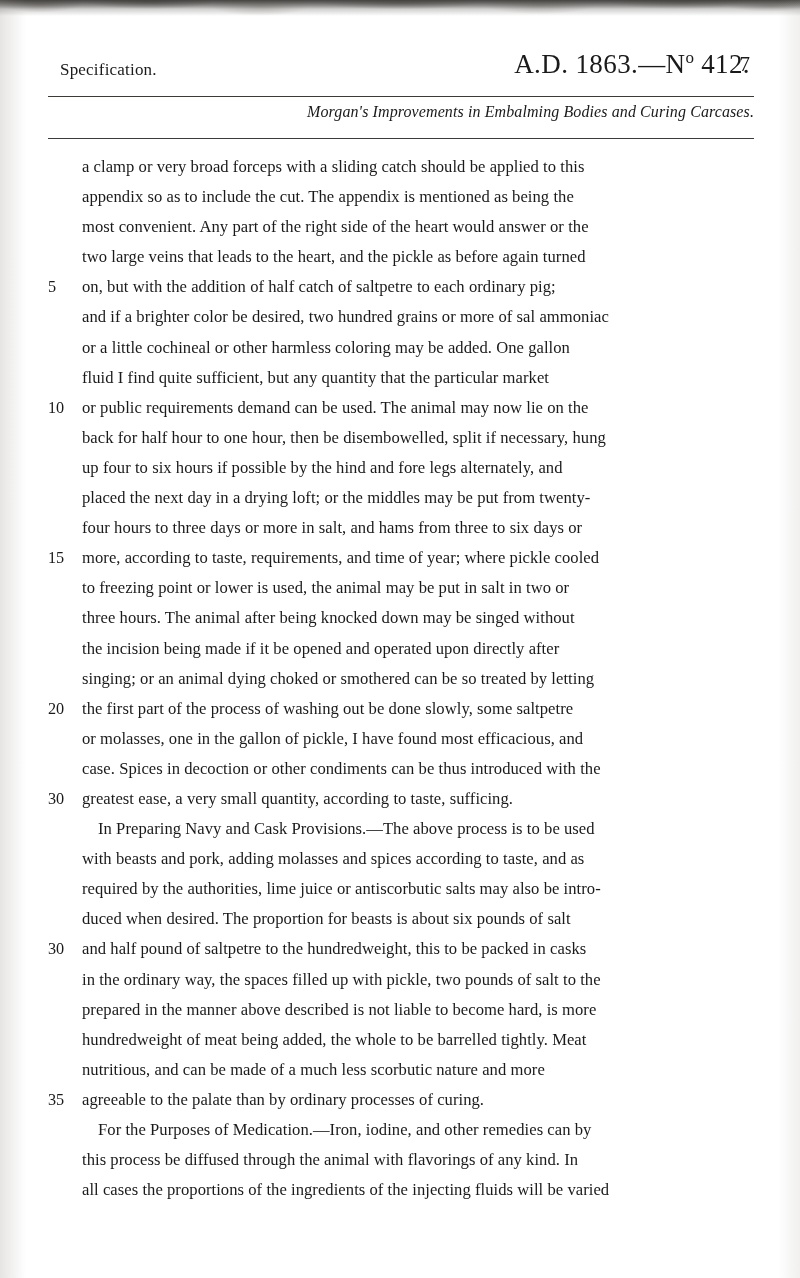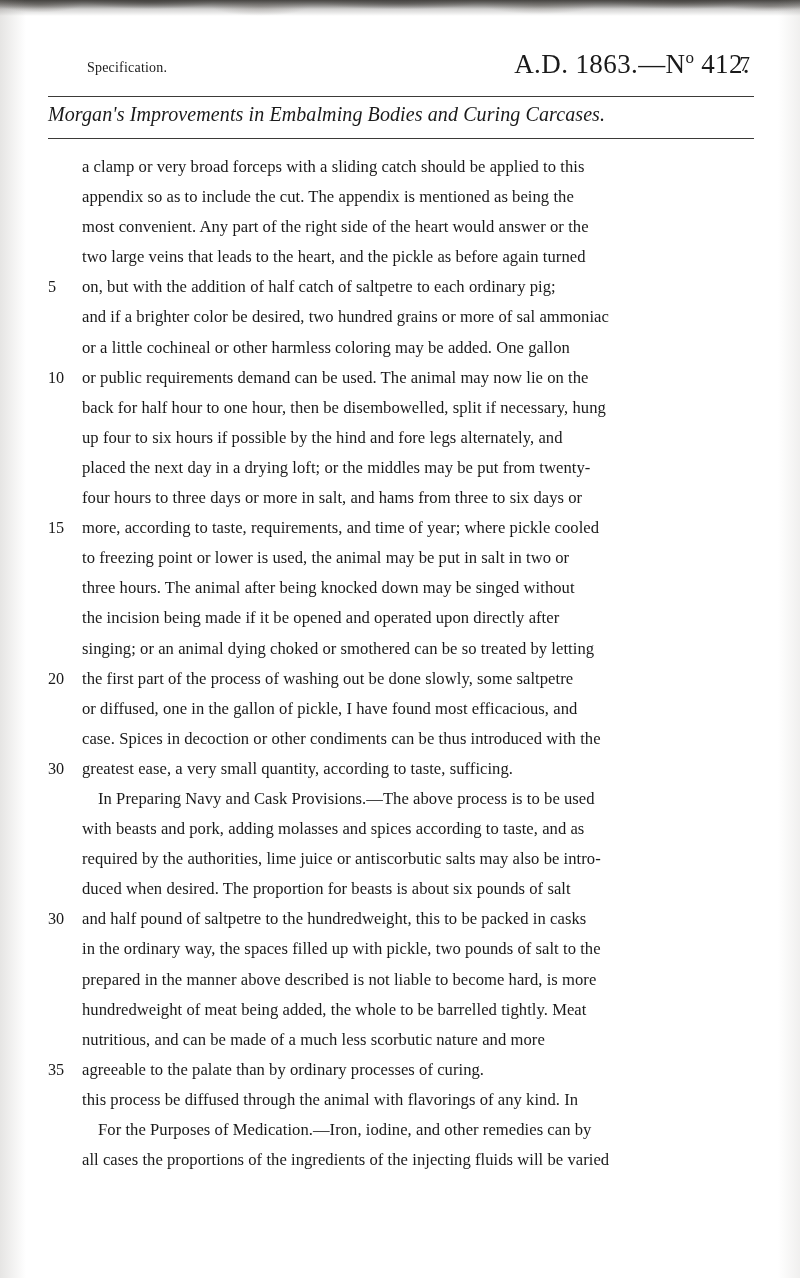--- a/index.html
+++ b/index.html
@@ -52,23 +52,22 @@
     position: absolute;
     top: 48px;
     left: 60px;
     width: 690px;
     height: 34px;
   }
   .rh-left {
     position: absolute;
     left: 0;
     top: 12px;
-    font-size: 14px;
+    font-size: 17px;
     letter-spacing: 0.2px;
-    margin-left: 27px;
   }
   .rh-center {
     position: absolute;
     left: 0;
     width: 690px;
     top: 0;
     text-align: right;
     font-size: 27px;
     letter-spacing: 0.4px;
     font-weight: 400;
@@ -95,24 +94,24 @@
   }
   .rule-top { top: 96px; }
   .rule-bottom { top: 138px; }
 
   
   .title-line {
     position: absolute;
     top: 103px;
     left: 48px;
     width: 706px;
-    text-align: left;
+    text-align: right;
     font-family: "Liberation Serif", serif;
     font-style: italic;
-    font-size: 20px;
+    font-size: 16px;
     letter-spacing: 0.1px;
   }
 
   
   .body-area {
     position: absolute;
     top: 152px;
     left: 48px;
     width: 706px;
   }
@@ -198,20 +197,24 @@
       </div>
       <div class="line">
         <span class="num"></span>
         <span class="txt">and if a brighter color be desired, two hundred grains or more of sal ammoniac</span>
       </div>
       <div class="line">
         <span class="num"></span>
         <span class="txt">or a little cochineal or other harmless coloring may be added. One gallon</span>
       </div>
       <div class="line">
+        <span class="num"></span>
+        <span class="txt">fluid I find quite sufficient, but any quantity that the particular market</span>
+      </div>
+      <div class="line">
         <span class="num">10</span>
         <span class="txt">or public requirements demand can be used. The animal may now lie on the</span>
       </div>
       <div class="line">
         <span class="num"></span>
         <span class="txt">back for half hour to one hour, then be disembowelled, split if necessary, hung</span>
       </div>
       <div class="line">
         <span class="num"></span>
         <span class="txt">up four to six hours if possible by the hind and fore legs alternately, and</span>
@@ -243,21 +246,21 @@
       <div class="line">
         <span class="num"></span>
         <span class="txt">singing; or an animal dying choked or smothered can be so treated by letting</span>
       </div>
       <div class="line">
         <span class="num">20</span>
         <span class="txt">the first part of the process of washing out be done slowly, some saltpetre</span>
       </div>
       <div class="line">
         <span class="num"></span>
-        <span class="txt">or diffused, one in the gallon of pickle, I have found most efficacious, and</span>
+        <span class="txt">or molasses, one in the gallon of pickle, I have found most efficacious, and</span>
       </div>
       <div class="line">
         <span class="num"></span>
         <span class="txt">case. Spices in decoction or other condiments can be thus introduced with the</span>
       </div>
       <div class="line">
         <span class="num">30</span>
         <span class="txt">greatest ease, a very small quantity, according to taste, sufficing.</span>
       </div>
       <div class="line indent-1">
@@ -293,27 +296,27 @@
         <span class="txt">hundredweight of meat being added, the whole to be barrelled tightly. Meat</span>
       </div>
       <div class="line">
         <span class="num"></span>
         <span class="txt">nutritious, and can be made of a much less scorbutic nature and more</span>
       </div>
       <div class="line">
         <span class="num">35</span>
         <span class="txt">agreeable to the palate than by ordinary processes of curing.</span>
       </div>
+      <div class="line indent-1">
+        <span class="num"></span>
+        <span class="txt">For the Purposes of Medication.—Iron, iodine, and other remedies can by</span>
+      </div>
       <div class="line">
         <span class="num"></span>
         <span class="txt">this process be diffused through the animal with flavorings of any kind. In</span>
       </div>
-      <div class="line indent-1">
-        <span class="num"></span>
-        <span class="txt">For the Purposes of Medication.—Iron, iodine, and other remedies can by</span>
-      </div>
       <div class="line">
         <span class="num"></span>
         <span class="txt">all cases the proportions of the ingredients of the injecting fluids will be varied</span>
       </div>
     </div>
 
 </div>
 
 </body></html>

